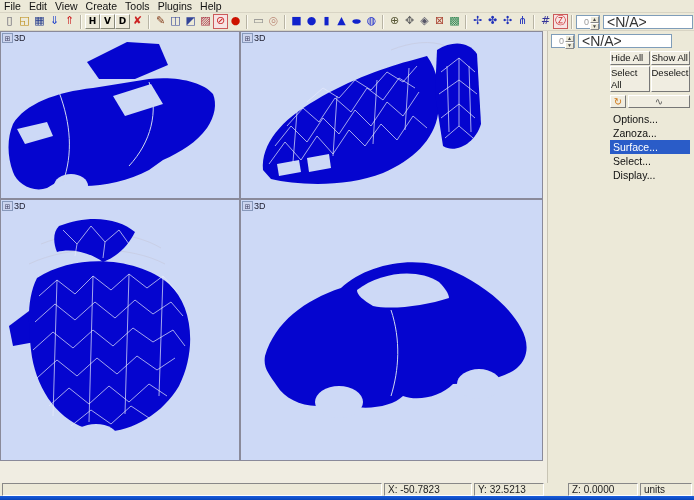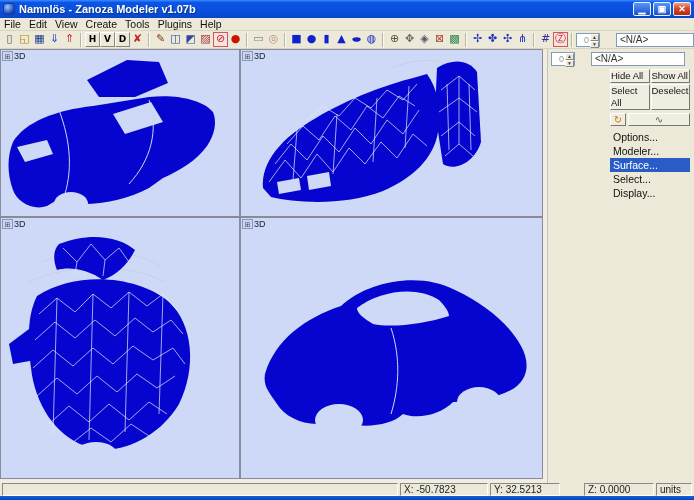--- a/index.html
+++ b/index.html
@@ -32,22 +32,22 @@
     font-size:9px; font-weight:bold; line-height:12px; }
   .tbi.pressed { border:1px solid #cc5a5a; background:#f6e4e4; line-height:12px; }
   .tbi.squash { transform:scaleY(0.55); }
   .tbsep { width:2px; height:14px; border-left:1px solid #b8b4a4; border-right:1px solid #fcfaf2;
     margin:0 3px; flex:0 0 auto; }
   .spinner { display:flex; align-items:stretch; height:14px; background:#fff; border:1px solid #7f9db9; }
   .spin-val { width:13px; font-size:9px; color:#999; text-align:right; padding-right:1px; line-height:12px; }
   .spin-arrows { width:9px; display:flex; flex-direction:column; }
   .spin-arrows span { flex:1; font-size:5px; line-height:5px; text-align:center; color:#444;
     background:#ece9d8; border:1px solid #fff; border-right-color:#888; border-bottom-color:#888; }
-  .na-dropdown { height:14px; background:#fff; border:1px solid #7f9db9; font-size:10px; color:#333;
-    padding:0 3px; line-height:12px; margin-left:16px; }
+  .na-dropdown { height:14px; background:#fff; border:1px solid #7f9db9; font-size:14px; color:#333;
+    padding:0 3px; line-height:12px; margin-left:3px; }
   .na-dropdown.top { width:90px; }
 
   
   .main { flex:1; display:flex; min-height:0; }
   .viewport-grid { width:547px; display:grid; grid-template-columns:240px 303px; grid-template-rows:168px 262px;
     gap:0; background:#f0ede2; }
   .viewport { position:relative; background:#cdd9f6; border:1px solid #8a8a9a; overflow:hidden; }
   .vp-label { position:absolute; top:1px; left:1px; display:flex; align-items:center; gap:1px; z-index:2; }
   .vp-menu-btn { width:11px; height:10px; font-size:7px; line-height:9px; text-align:center; color:#446;
     background:#ccd4ee; border:1px solid #8899bb; }
@@ -74,37 +74,28 @@
   .tool-btn.wide { flex:1; color:#555; }
   .panel-menu { width:80px; margin:4px 4px 0 auto; }
   .panel-menu .pmenu-item { font-size:10.5px; line-height:14px; color:#111; padding-left:3px; cursor:default; }
   .panel-menu .pmenu-item.sel { background:#2a5cc8; color:#fff; }
 
   
   .statusbar { height:13px; display:flex; align-items:stretch; gap:2px; background:#ece9d8; padding:0 2px; }
   .status-cell { border:1px solid; border-color:#888 #fff #fff #888; font-size:10px; line-height:11px;
     color:#222; padding:0 3px; white-space:nowrap; }
   .status-cell.grow { flex:1; }
-  .status-x { width:88px; } .status-y { width:70px; } .status-z { width:70px;margin-left:22px; } .status-units { width:36px; }
+  .status-x { width:88px; } .status-y { width:70px; } .status-z { width:70px;margin-left:22px; } .status-units { width:52px; }
   .bottom-edge { height:4px; background:linear-gradient(180deg,#1a5edd,#0844b8); }
 </style>
 </head>
 <body>
 
 <div class="window">
 
-  <div class="titlebar">
-    <span class="app-icon"></span>
-    <span class="title-text">Namnlös - Zanoza Modeler v1.07b</span>
-    <span class="winbtns">
-      <span class="winbtn">▁</span>
-      <span class="winbtn">▣</span>
-      <span class="winbtn close">✕</span>
-    </span>
-  </div>
 
   <div class="menubar">
       <div class="menu-item">File</div>
       <div class="menu-item">Edit</div>
       <div class="menu-item">View</div>
       <div class="menu-item">Create</div>
       <div class="menu-item">Tools</div>
       <div class="menu-item">Plugins</div>
       <div class="menu-item">Help</div>
     </div>
@@ -263,21 +254,21 @@
           <div class="pbtn">Deselect</div>
         </div>
 
       <div class="panel-tools">
         <span class="tool-btn small">↻</span>
         <span class="tool-btn wide">∿</span>
       </div>
 
       <div class="panel-menu">
           <div class="pmenu-item">Options...</div>
-          <div class="pmenu-item">Modeler...</div>
+          <div class="pmenu-item">Zanoza...</div>
           <div class="pmenu-item sel">Surface...</div>
           <div class="pmenu-item">Select...</div>
           <div class="pmenu-item">Display...</div>
         </div>
     </div>
   </div>
 
   <div class="statusbar">
     <span class="status-cell grow"></span>
     <span class="status-cell status-x">X: -50.7823</span>

